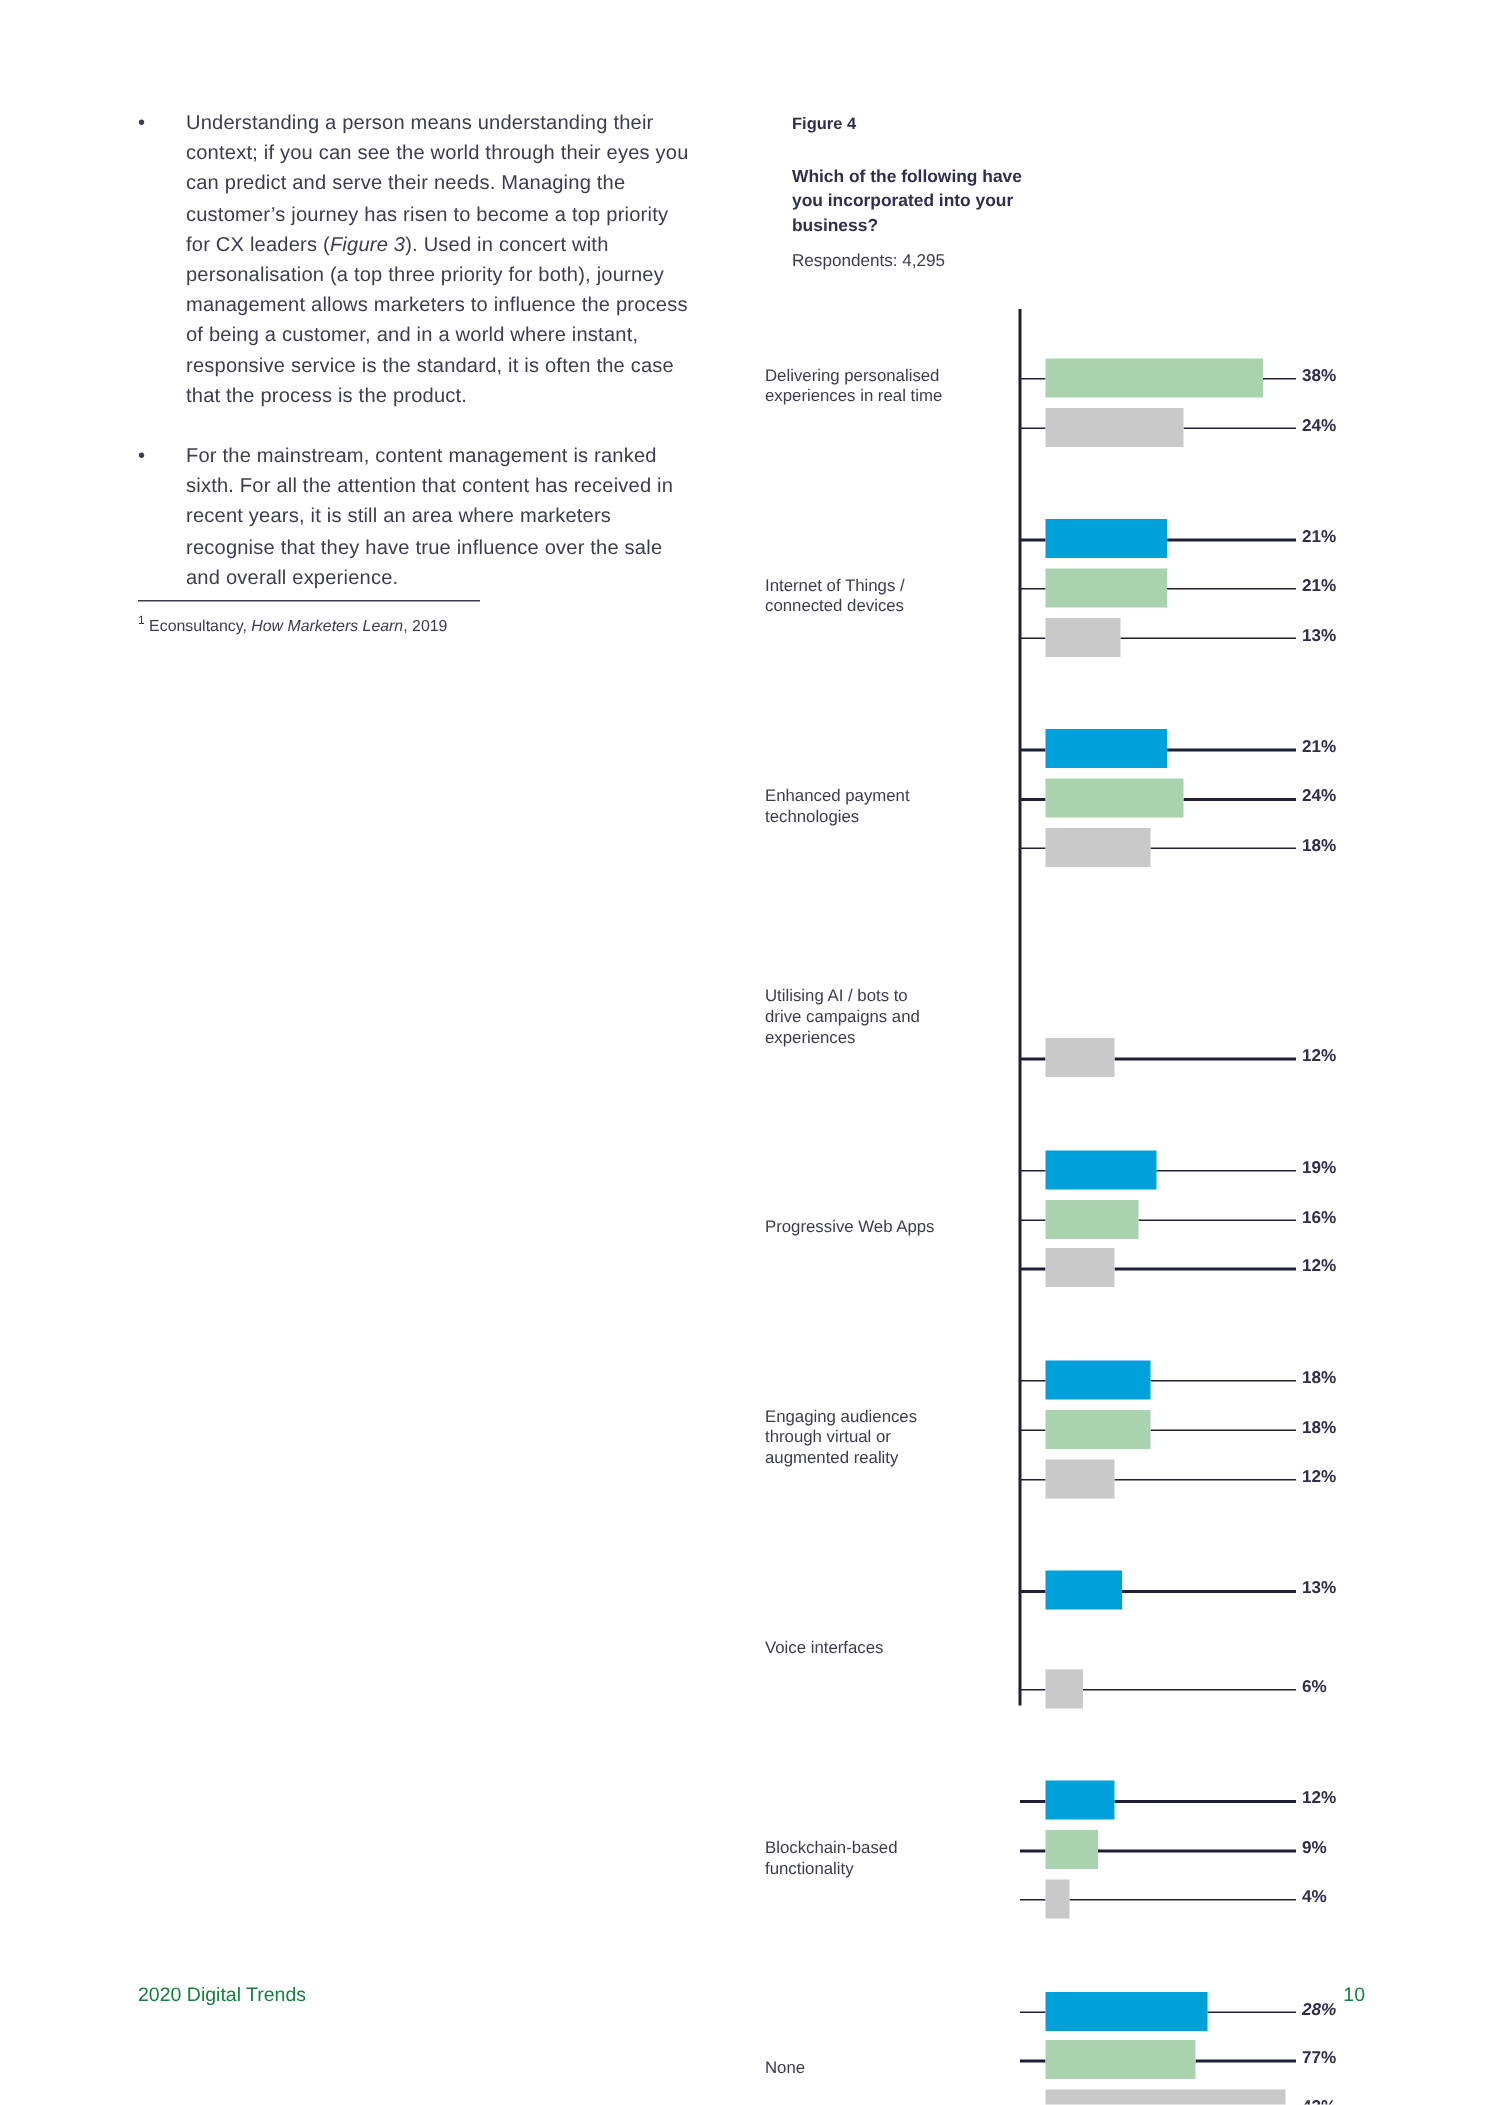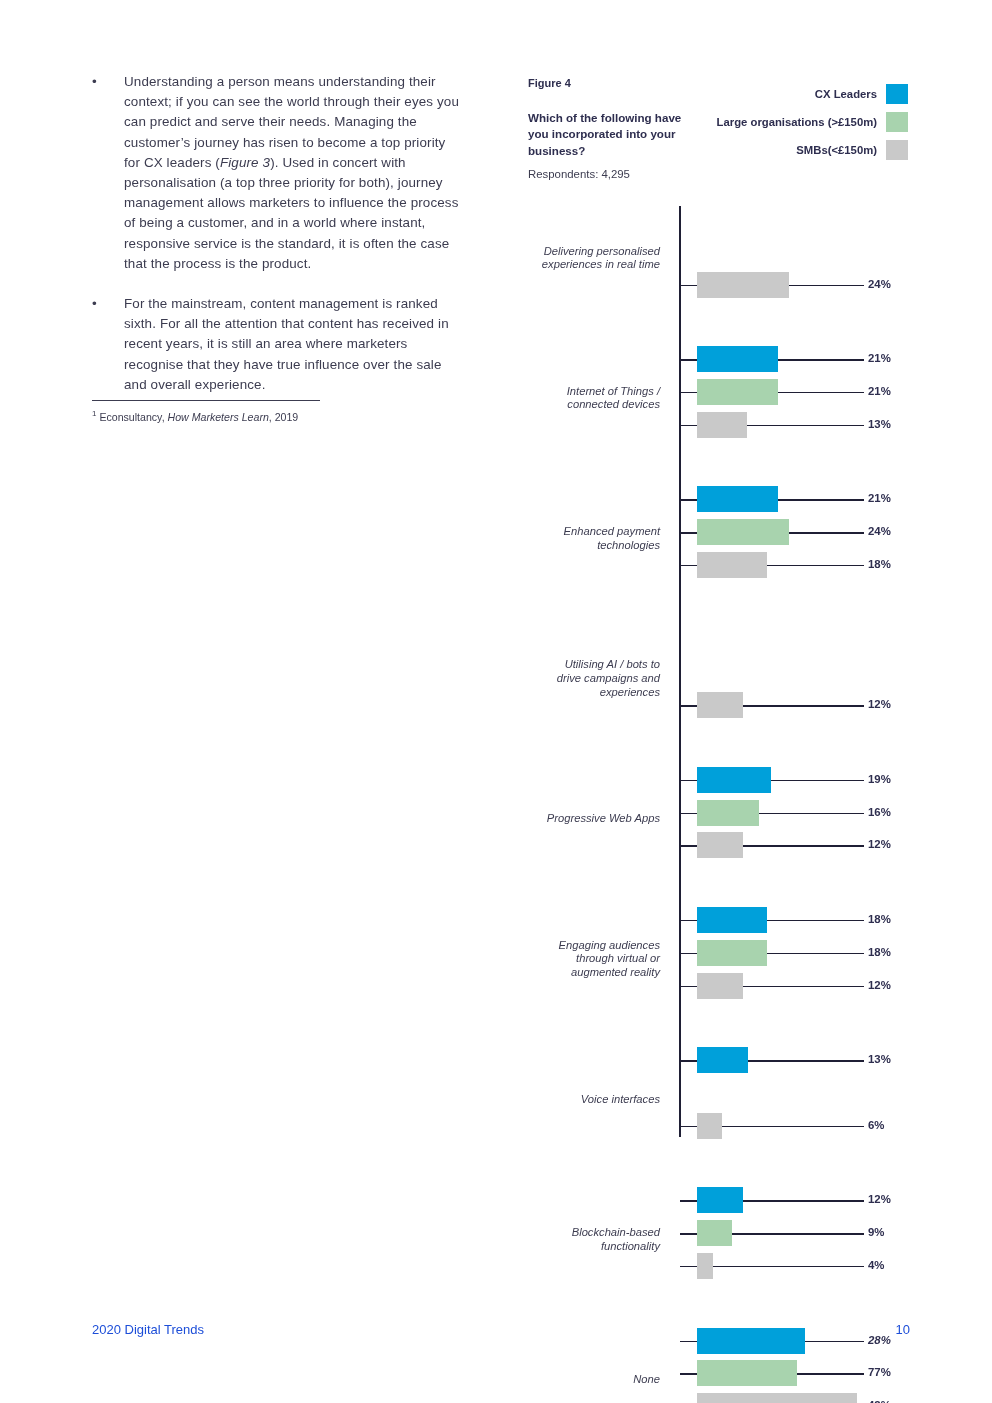--- a/index.html
+++ b/index.html
@@ -145,25 +145,23 @@
   }
   .group {
     position: absolute;
     left: 0;
     width: 380px;
   }
   .cat-label {
     position: absolute;
     right: 248px;
     width: 150px;
-    text-align: right;
     font-size: 11.2px;
     line-height: 13.6px;
     color: #3c3c50;
-    font-style: italic;
   }
   .bar-row {
     position: absolute;
     left: 0;
     width: 380px;
     height: 33px;
   }
   .tick {
     position: absolute;
     left: 152px;
@@ -197,21 +195,21 @@
   
   .footer {
     position: absolute;
     left: 92px;
     right: 82px;
     top: 1322px;
     display: flex;
     justify-content: space-between;
     align-items: flex-end;
     font-size: 13px;
-    color: #1d4ed8;
+    color: #15803d;
   }
 </style>
 </head>
 <body>
 
 <div class="body-col">
 
   <div class="bullet-row">
     <span class="bullet-mark">•</span>
     <span class="bullet-text">Understanding a person means understanding their context; if you can see the world through their eyes you can predict and serve their needs. Managing the customer’s journey has risen to become a top priority for CX leaders (<i>Figure 3</i>). Used in concert with personalisation (a top three priority for both), journey management allows marketers to influence the process of being a customer, and in a world where instant, responsive service is the standard, it is often the case that the process is the product.</span>
@@ -232,43 +230,35 @@
     <i>How Marketers Learn</i><span>, 2019</span>
   </div>
 </div>
 
 <div class="figure">
 
   <div class="fig-label">Figure 4</div>
   <div class="fig-question">Which of the following have you incorporated into your business?</div>
   <div class="fig-respondents">Respondents: 4,295</div>
 
-  <div class="legend">
-    <div class="legend-row">
-      <span class="legend-label">CX Leaders</span>
-      <span class="legend-swatch" style="background:#00a0da"></span>
-    </div>
-    <div class="legend-row">
-      <span class="legend-label">Large organisations (&gt;£150m)</span>
-      <span class="legend-swatch" style="background:#a8d3ae"></span>
-    </div>
-    <div class="legend-row">
-      <span class="legend-label">SMBs(&lt;£150m)</span>
-      <span class="legend-swatch" style="background:#c9c9c9"></span>
-    </div>
-  </div>
 
   <div class="chart">
     <div class="axis-line"></div>
     <div id="groups-host">
         <div class="group" style="top: 0px; height: 98.4px;">
           <div class="cat-label" style="top: 41.6px;">
             <div>Delivering personalised</div>
             <div>experiences in real time</div>
           </div>
+          <div class="bar-row" style="top: 32.8px;">
+            <div class="tick"></div>
+            <div class="leader" style="left: 314px; width: 22px;"></div>
+            <div class="bar" style="width: 145px; background: rgb(168, 211, 174);"></div>
+            <div class="pct" style="left: 340px;">38%</div>
+          </div>
           <div class="bar-row" style="top: 65.6px;">
             <div class="tick"></div>
             <div class="leader" style="left: 261px; width: 75px;"></div>
             <div class="bar" style="width: 92px; background: rgb(201, 201, 201);"></div>
             <div class="pct" style="left: 340px;">24%</div>
           </div>
         </div>
         <div class="group" style="top: 140.2px; height: 98.4px;">
           <div class="cat-label" style="top: 41.6px;">
             <div>Internet of Things /</div>

